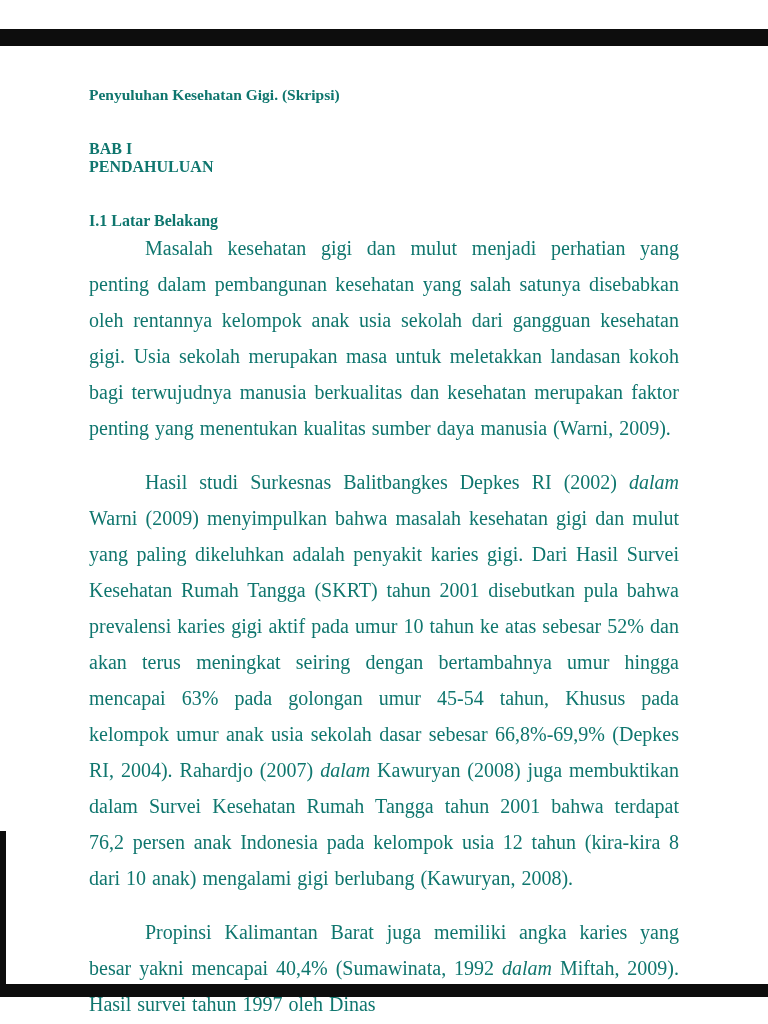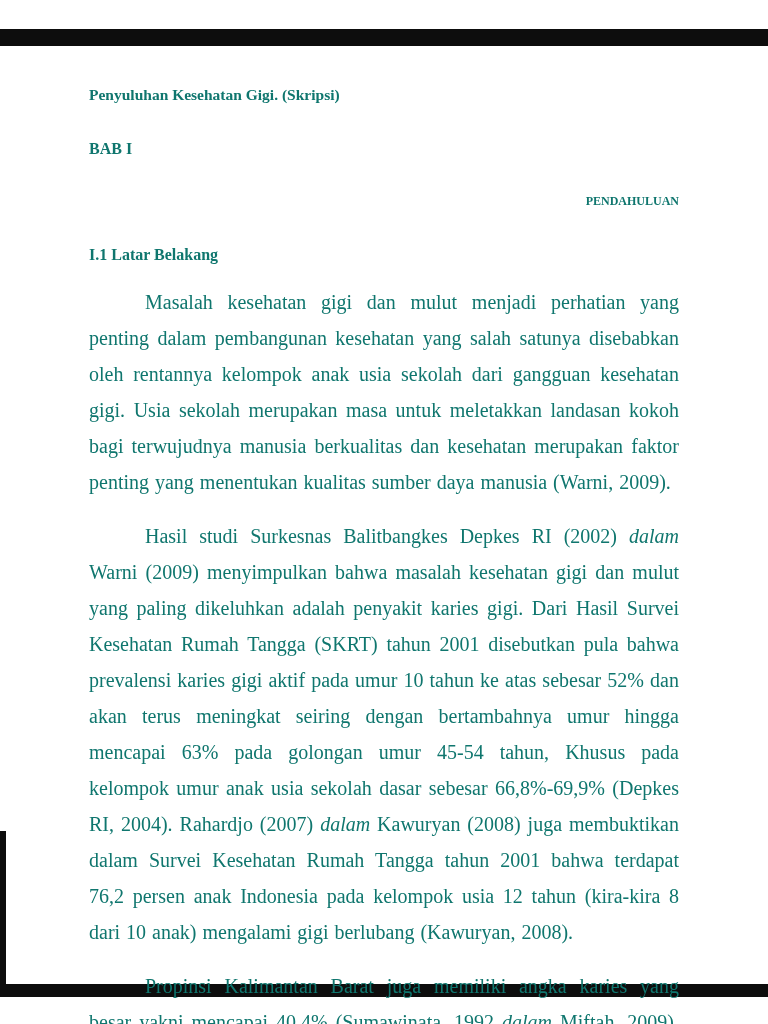--- a/index.html
+++ b/index.html
@@ -53,32 +53,30 @@
   }
   .chapter-label {
     font-weight: bold;
     font-size: 16px;
     line-height: 18px;
     text-align: left;
     margin-top: 36px;
   }
   .chapter-title {
     font-weight: bold;
-    font-size: 12px;
+    font-size: 16px;
     line-height: 18px;
-    text-align: right;
-    margin-top: 34px;
+    text-align: left;
   }
   .section-heading {
     font-weight: bold;
     font-size: 16px;
     line-height: 18px;
     text-align: left;
     margin-top: 36px;
-    margin-bottom: 20px;
   }
   .body-paragraphs .para {
     font-size: 20px;
     line-height: 36px;
     text-align: justify;
     text-indent: 56px;
     word-spacing: 1px;
     margin: 0 0 18px 0;
   }
   .body-paragraphs .para em {

